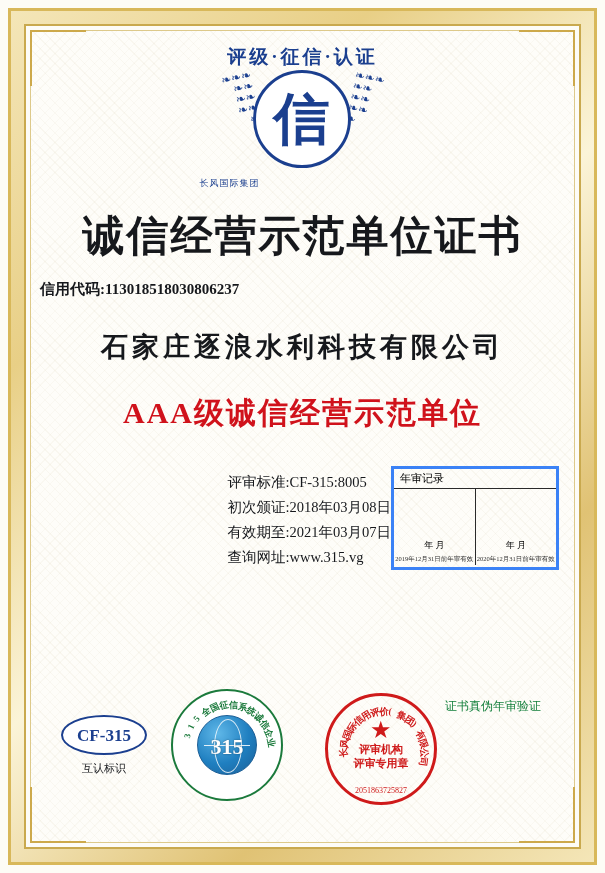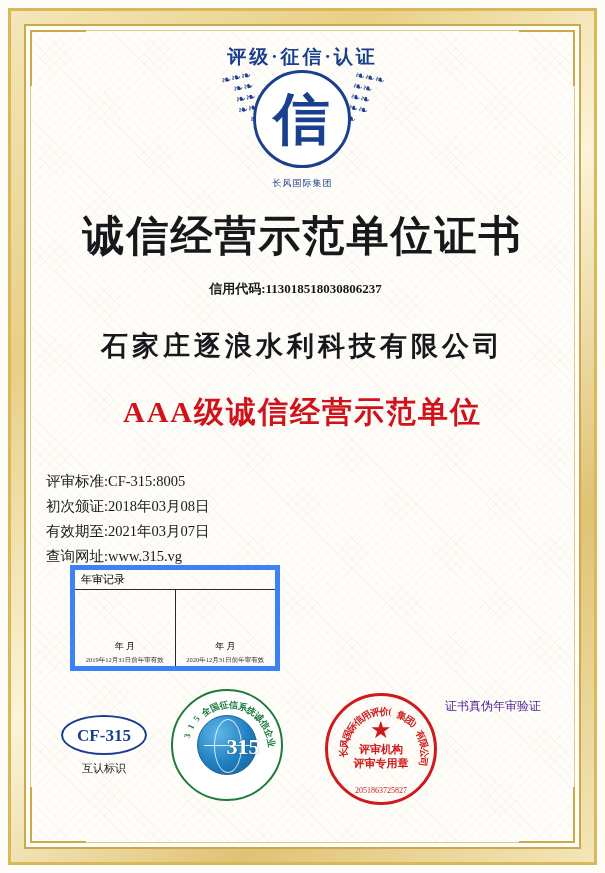--- a/index.html
+++ b/index.html
@@ -127,24 +127,23 @@
     height: 92px;
     line-height: 92px;
     text-align: center;
     font-size: 56px;
     font-weight: bold;
     color: #1b3f8f;
     font-family: "Liberation Serif", serif;
   }
   .emblem-sub {
     position: absolute;
-    left: 0;
+    left: 12px;
     bottom: 4px;
     width: 230px;
-    text-align: center;
     font-size: 9px;
     color: #1b3f8f;
     letter-spacing: 1px;
     font-family: "Liberation Serif", serif;
     margin-top: 10px;
   }
   .wreath-left, .wreath-right {
     position: absolute;
     top: 30px;
     width: 52px;
@@ -165,22 +164,22 @@
   .main-title {
     text-align: center;
     font-size: 42px;
     font-weight: bold;
     color: #16181c;
     letter-spacing: 2px;
     margin-top: 14px;
     font-family: "Liberation Serif", serif;
   }
   .credit-code {
-    text-align: center;
-    font-size: 13px;
+    text-align: left;
+    font-size: 15px;
     color: #16181c;
     margin-top: 16px;
     padding-right: 14px;
     font-weight: bold;
     font-family: "Liberation Serif", serif;
   }
   .company-name {
     text-align: center;
     font-size: 27px;
     font-weight: bold;
@@ -198,36 +197,34 @@
     margin-top: 28px;
     font-family: "Liberation Serif", serif;
   }
 
   
   .mid-row {
     display: flex;
     justify-content: flex-end;
     margin-top: 36px;
     padding: 0 6px;
-    flex-direction: column;
   }
   .details {
     font-size: 14.5px;
     color: #16181c;
     line-height: 25px;
     font-family: "Liberation Serif", serif;
   }
   .details div { white-space: nowrap; }
 
   .annual-box {
-    width: 210px;
-    border: 5px solid #3b82f6;
+    width: 168px;
+    border: 3px solid #3b82f6;
     box-sizing: border-box;
     margin-top: -4px;
-    margin-left: 24px;
   }
   .annual-title {
     font-size: 11px;
     padding: 2px 0 2px 6px;
     border-bottom: 1px solid #2a2a2a;
     font-family: "Liberation Serif", serif;
   }
   .annual-cells {
     display: flex;
     height: 76px;
@@ -330,21 +327,21 @@
     left: 50%;
     top: 3px;
     margin-left: -13px;
     width: 26px;
     height: 52px;
     border: 1px solid rgba(255,255,255,0.8);
     border-radius: 50%;
   }
   .globe-num {
     position: absolute;
-    left: 16px;
+    left: 0;
     top: 0;
     width: 100%;
     height: 100%;
     line-height: 112px;
     font-size: 22px;
     font-weight: bold;
     color: #ffffff;
     text-shadow: 0 0 2px rgba(0,0,0,0.45);
     font-family: "Liberation Serif", serif;
   }
@@ -464,21 +461,21 @@
     text-align: center;
     font-size: 8px;
     color: #cf1a1a;
     font-weight: bold;
     background: rgba(255,255,255,0.65);
     font-family: "Liberation Serif", serif;
   }
   .qr-label {
     margin-top: 7px;
     font-size: 12px;
-    color: #4c1d95;
+    color: #15803d;
     text-align: center;
     font-family: "Liberation Serif", serif;
   }
 </style>
 </head>
 <body>
 
 <div class="certificate">
   <div class="border-outer"></div>
   <div class="border-mid"></div>

